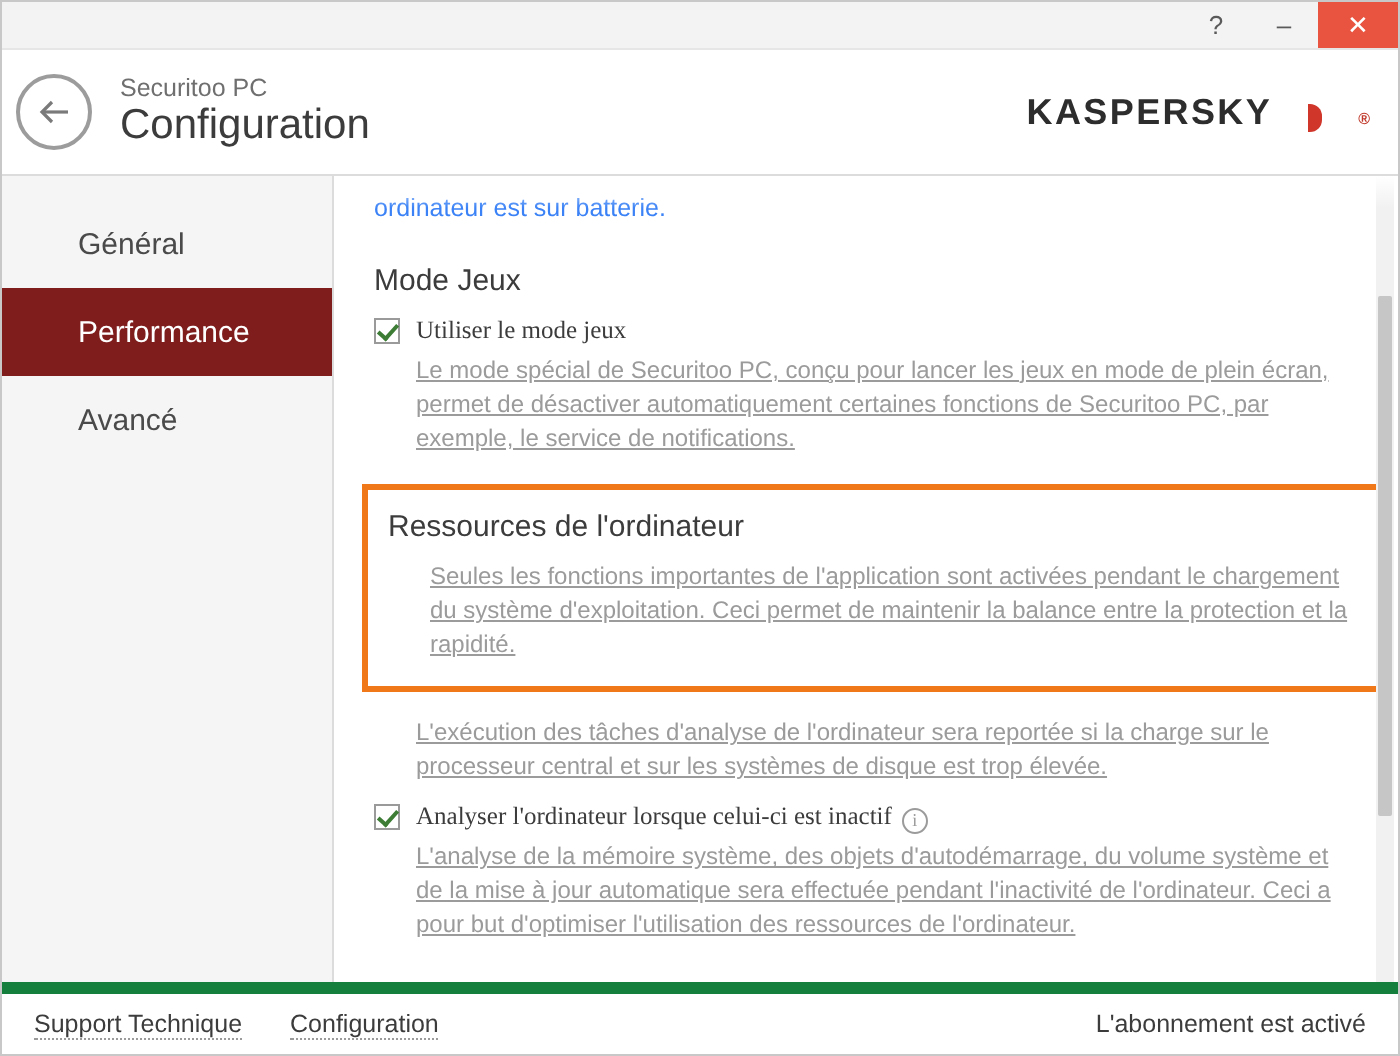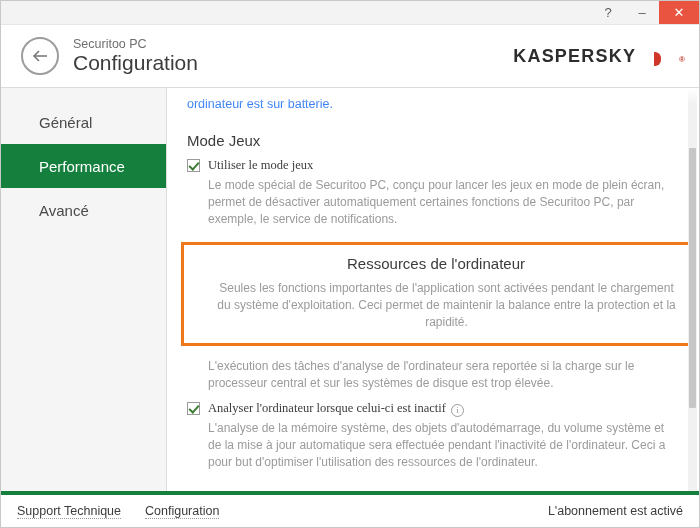--- a/index.html
+++ b/index.html
@@ -46,21 +46,21 @@
     width: 40px;
     font-size: 13px;
   }
 
   
   .header {
     height: 62px;
     background: #ffffff;
     display: flex;
     align-items: center;
-    padding: 0 14px 0 20px;
+    padding: 0 14px 0 7px;
     position: relative;
   }
   .back-btn {
     width: 38px; height: 38px;
     border-radius: 50%;
     border: 2px solid #9c9c9c;
     display: flex; align-items: center; justify-content: center;
     color: #7a7a7a;
     margin-right: 14px;
     flex: 0 0 auto;
@@ -121,21 +121,21 @@
   .side-item {
     height: 44px;
     display: flex;
     align-items: center;
     padding-left: 38px;
     font-size: 15px;
     color: #4a4a4a;
     cursor: pointer;
   }
   .side-item.active {
-    background: #15803d;
+    background: #7f1d1d;
     color: #ffffff;
   }
 
   
   .content {
     flex: 1;
     position: relative;
     overflow: hidden;
     background: #ffffff;
     padding: 0 22px 0 20px;
@@ -196,20 +196,21 @@
     font-size: 12.5px;
     color: #3c3c3c;
     line-height: 1.35;
   }
   .opt-desc {
     font-size: 12px;
     color: #9b9b9b;
     line-height: 1.42;
     margin: 3px 0 0 21px;
     max-width: 470px;
+    text-decoration: underline;
   }
   .info-icon {
     display: inline-flex;
     align-items: center;
     justify-content: center;
     width: 13px; height: 13px;
     border: 1px solid #9b9b9b;
     border-radius: 50%;
     color: #9b9b9b;
     font-size: 9px;
@@ -218,21 +219,20 @@
     vertical-align: -1px;
     cursor: pointer;
   }
 
   
   .highlight {
     border: 3px solid #f07818;
     margin: 14px -6px 12px -6px;
     padding: 8px 10px 12px 10px;
     background: #ffffff;
-    text-align: center;
   }
   .highlight .section-title { margin-top: 2px; }
 
   
   .scrollbar {
     position: absolute;
     top: 0; right: 2px; bottom: 0;
     width: 9px;
     background: #f1f1f1;
   }
@@ -242,21 +242,21 @@
     width: 7px;
     height: 260px;
     background: #c6c6c6;
     border-radius: 1px;
     cursor: pointer;
   }
 
   
   .footer {
     height: 36px;
-    border-top: 4px solid #15803d;
+    border-top: 6px solid #15803d;
     display: flex;
     align-items: center;
     padding: 0 16px;
     background: #ffffff;
     font-size: 12.5px;
   }
   .flink {
     color: #3c3c3c;
     margin-right: 24px;
     text-decoration: none;

